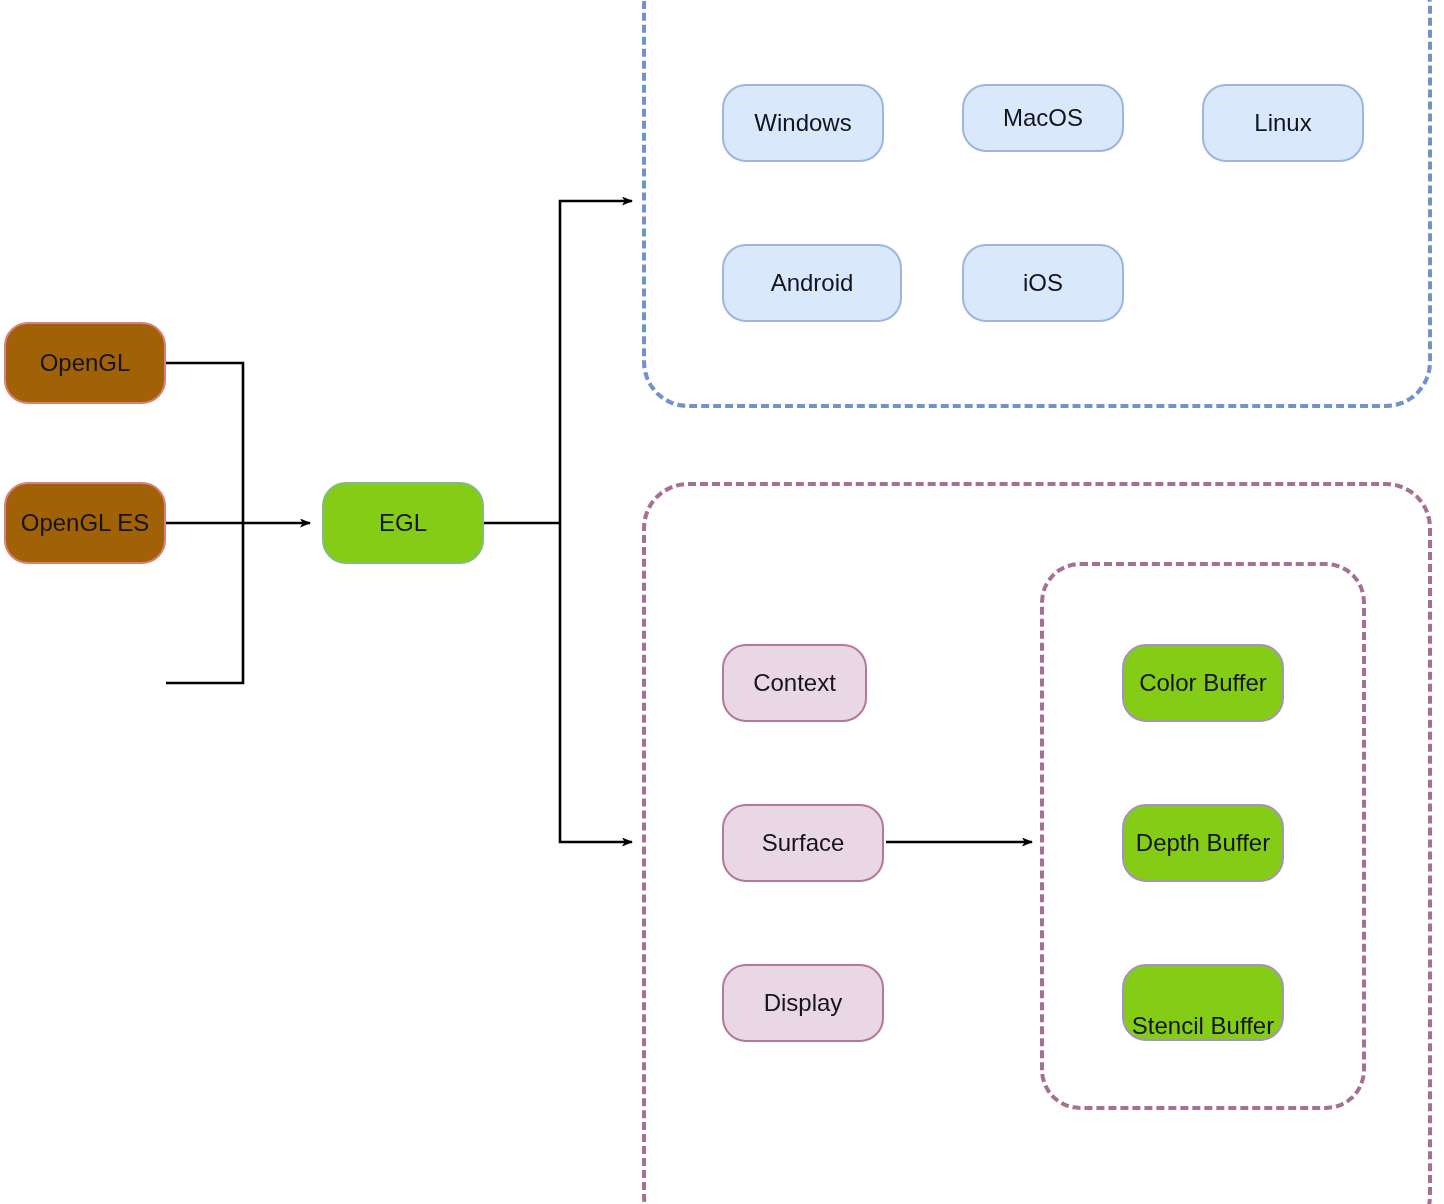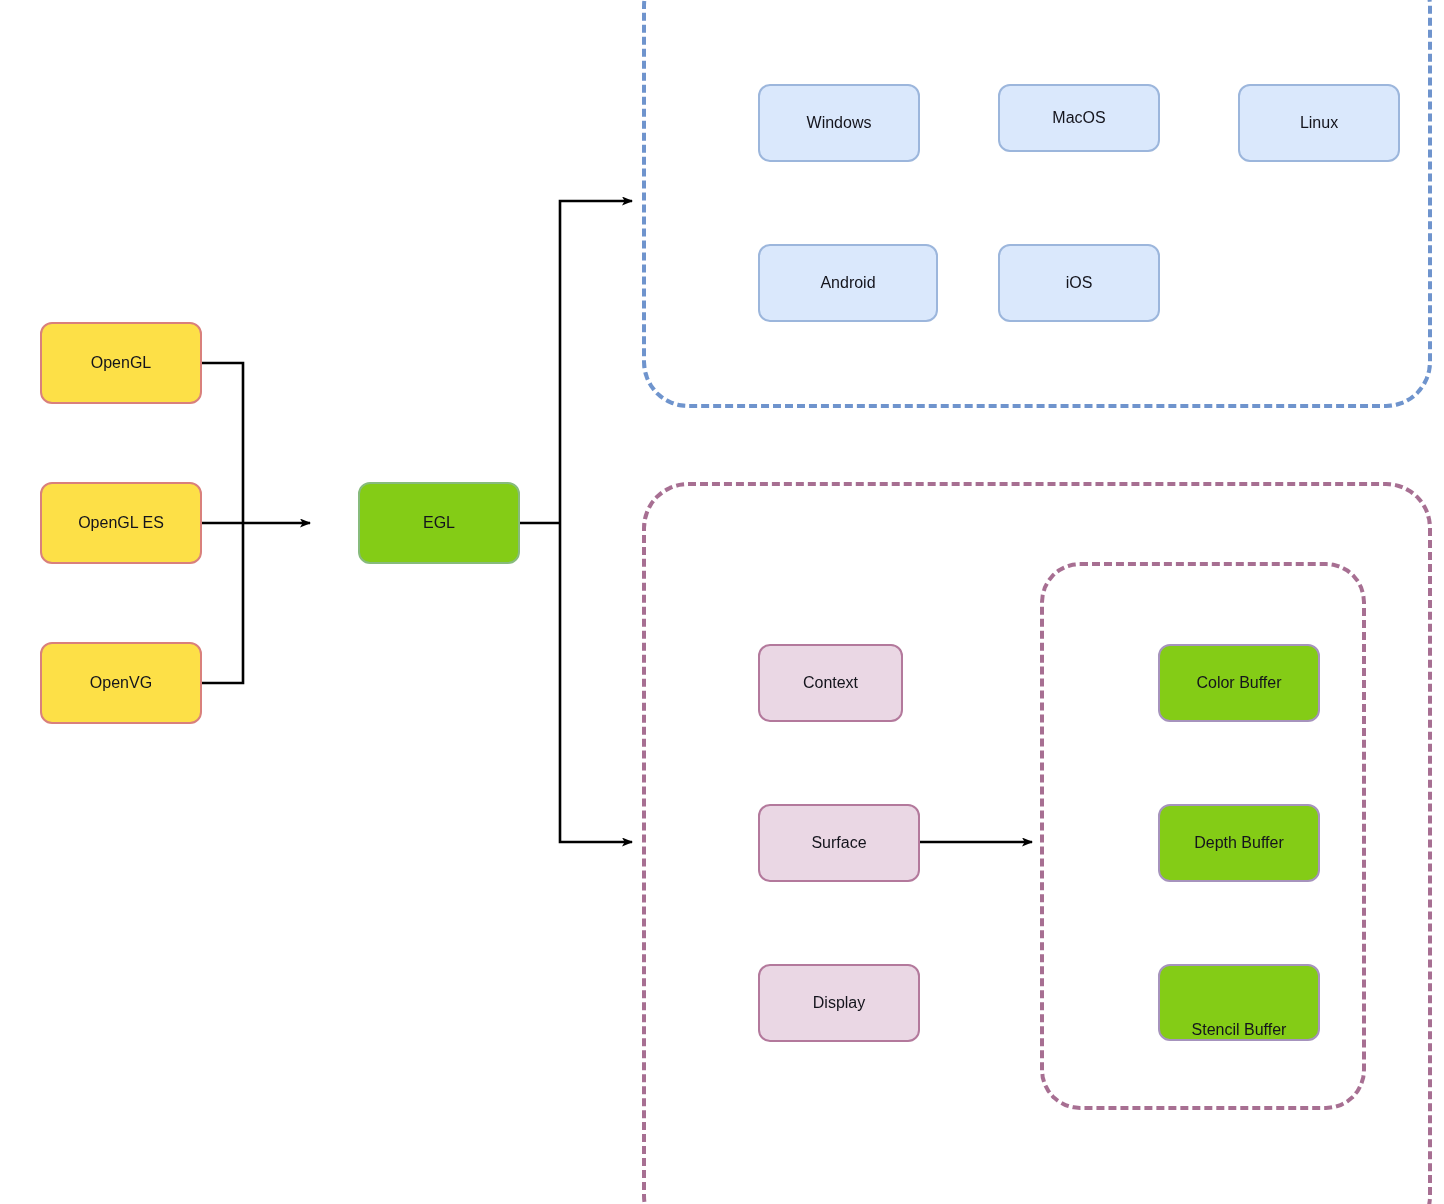--- a/index.html
+++ b/index.html
@@ -27,31 +27,30 @@
     pointer-events: none;
   }
   .node {
     position: absolute;
     box-sizing: border-box;
     display: flex;
     align-items: center;
     justify-content: center;
     border-style: solid;
     border-width: 2px;
-    border-radius: 12px;
-    font-size: 16px;
+    border-radius: 24px;
+    font-size: 24px;
     line-height: 1.1;
     color: #14141c;
     text-align: center;
     white-space: nowrap;
     user-select: none;
-    margin-left: 36px;
   }
   .node.api {
-    background: #fde047;
+    background: #a16207;
     border-color: #d9807c;
   }
   .node.egl {
     background: #84cc16;
     border-color: #87bb7c;
   }
   .node.platform {
     background: #dae8fc;
     border-color: #9cb6dc;
   }
@@ -110,23 +109,20 @@
   </svg>
 
   <div class="node api" style="left:4px; top:322px; width:162px; height:82px;">
     <span>OpenGL</span>
   </div>
 
   <div class="node api" style="left:4px; top:482px; width:162px; height:82px;">
     <span>OpenGL ES</span>
   </div>
 
-  <div class="node api" style="left:4px; top:642px; width:162px; height:82px;">
-    <span>OpenVG</span>
-  </div>
 
   <div class="node egl" style="left:322px; top:482px; width:162px; height:82px;">
     <span>EGL</span>
   </div>
 
   <div class="group platforms" style="left:642px; top:-40px; width:790px; height:448px;"></div>
 
   <div class="node platform" style="left:722px; top:84px; width:162px; height:78px;">
     <span>Windows</span>
   </div>

